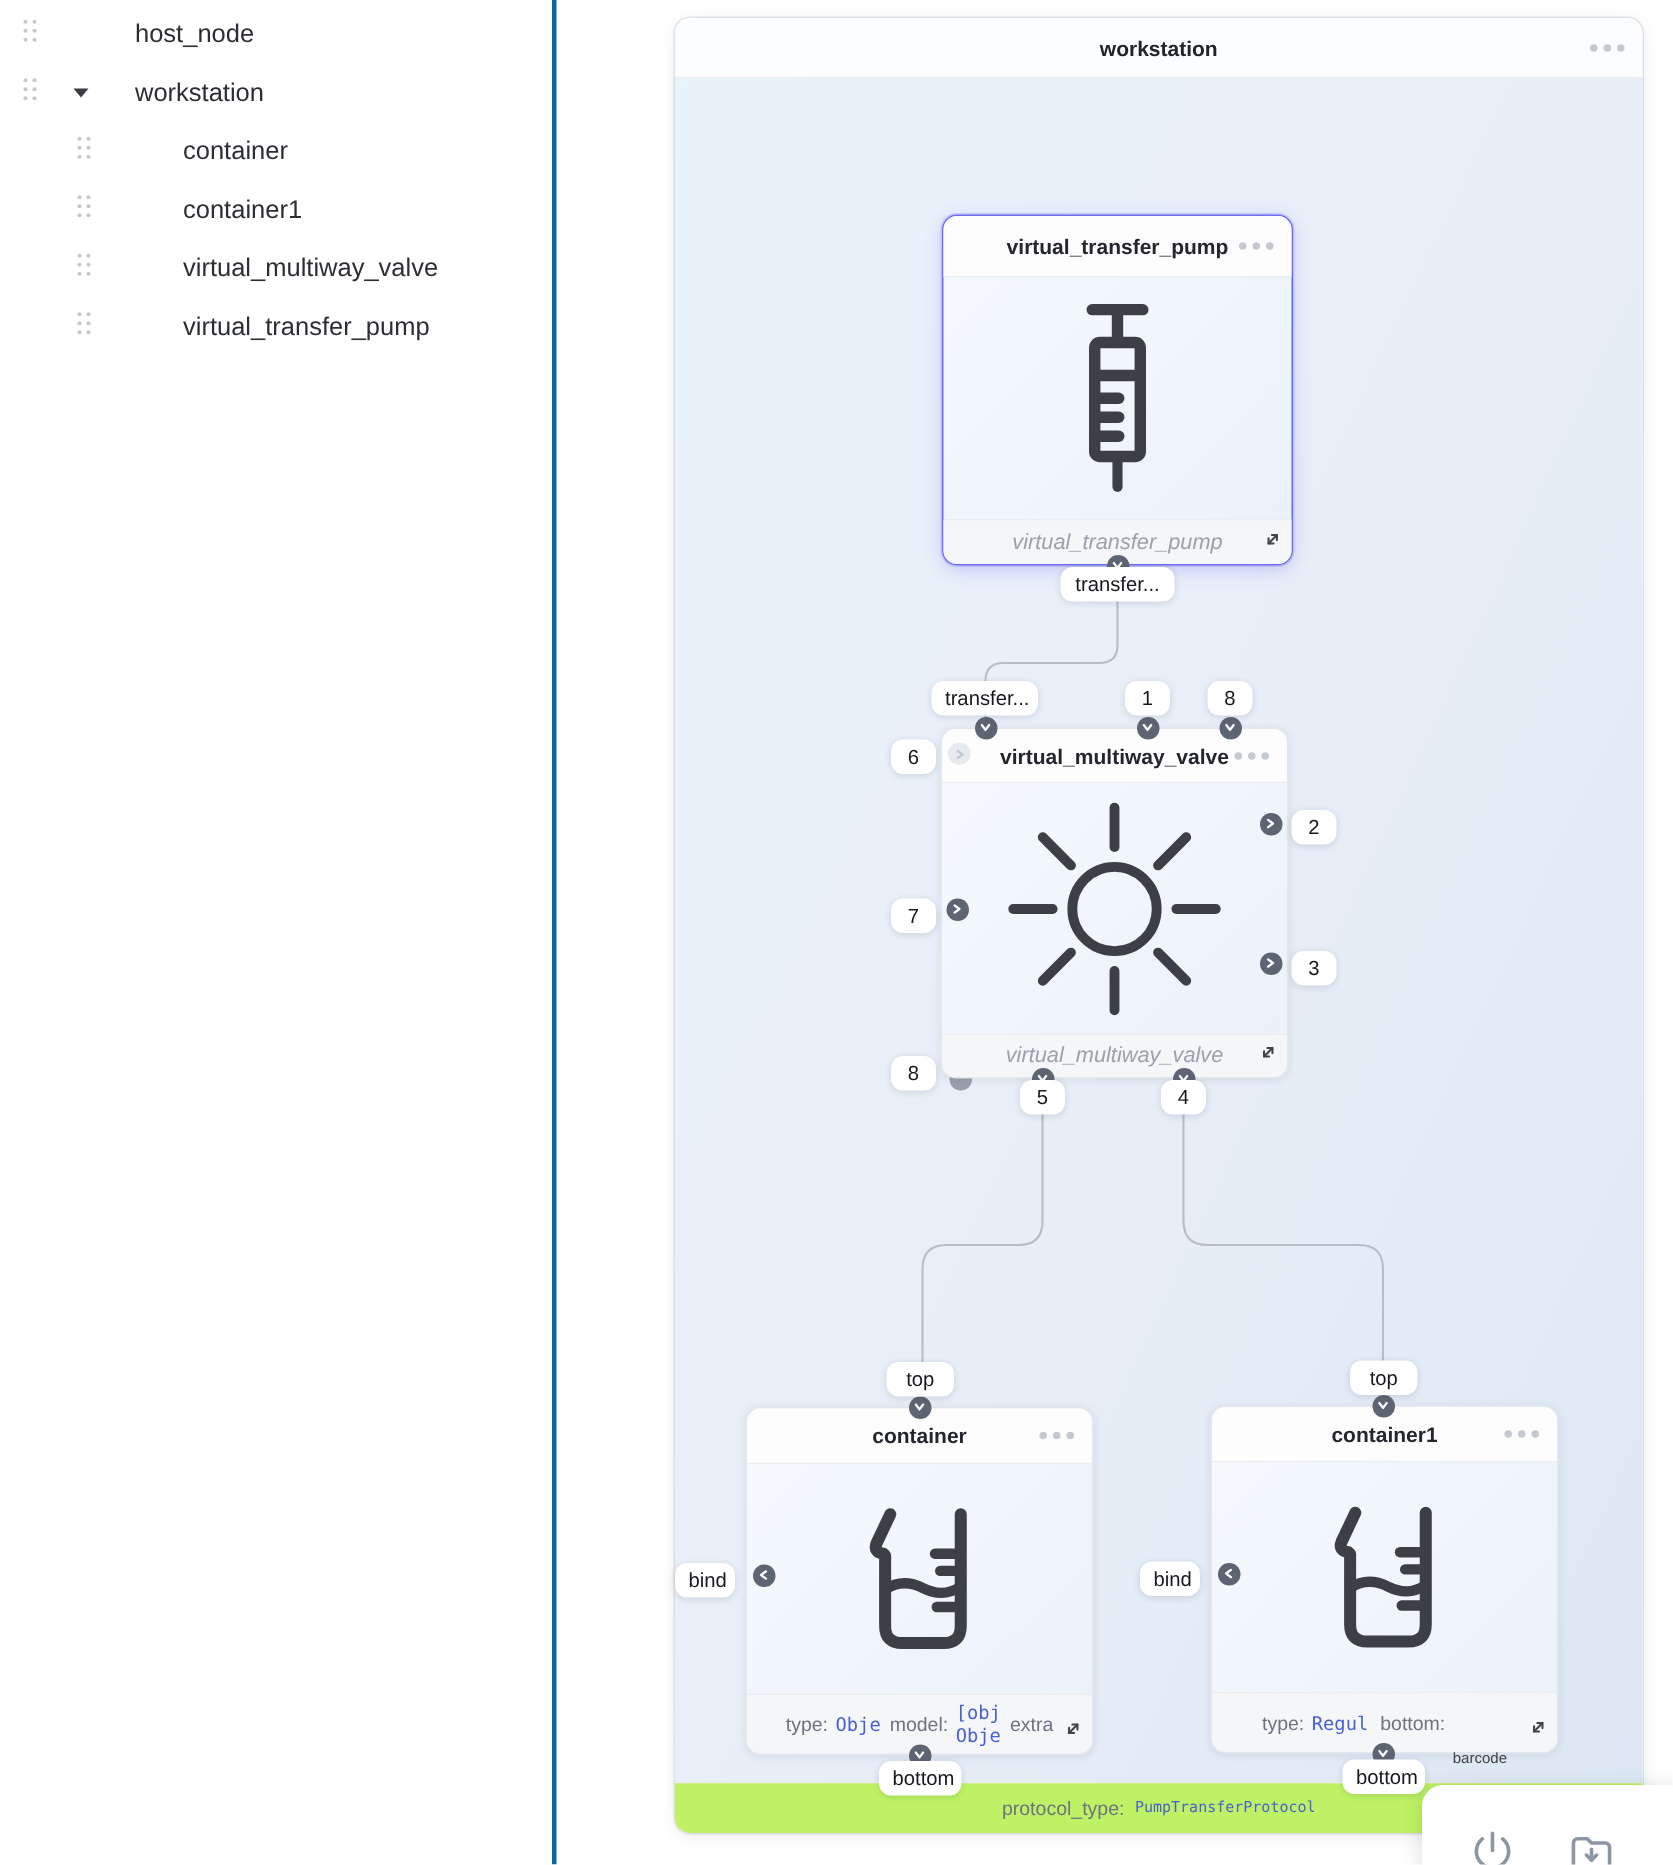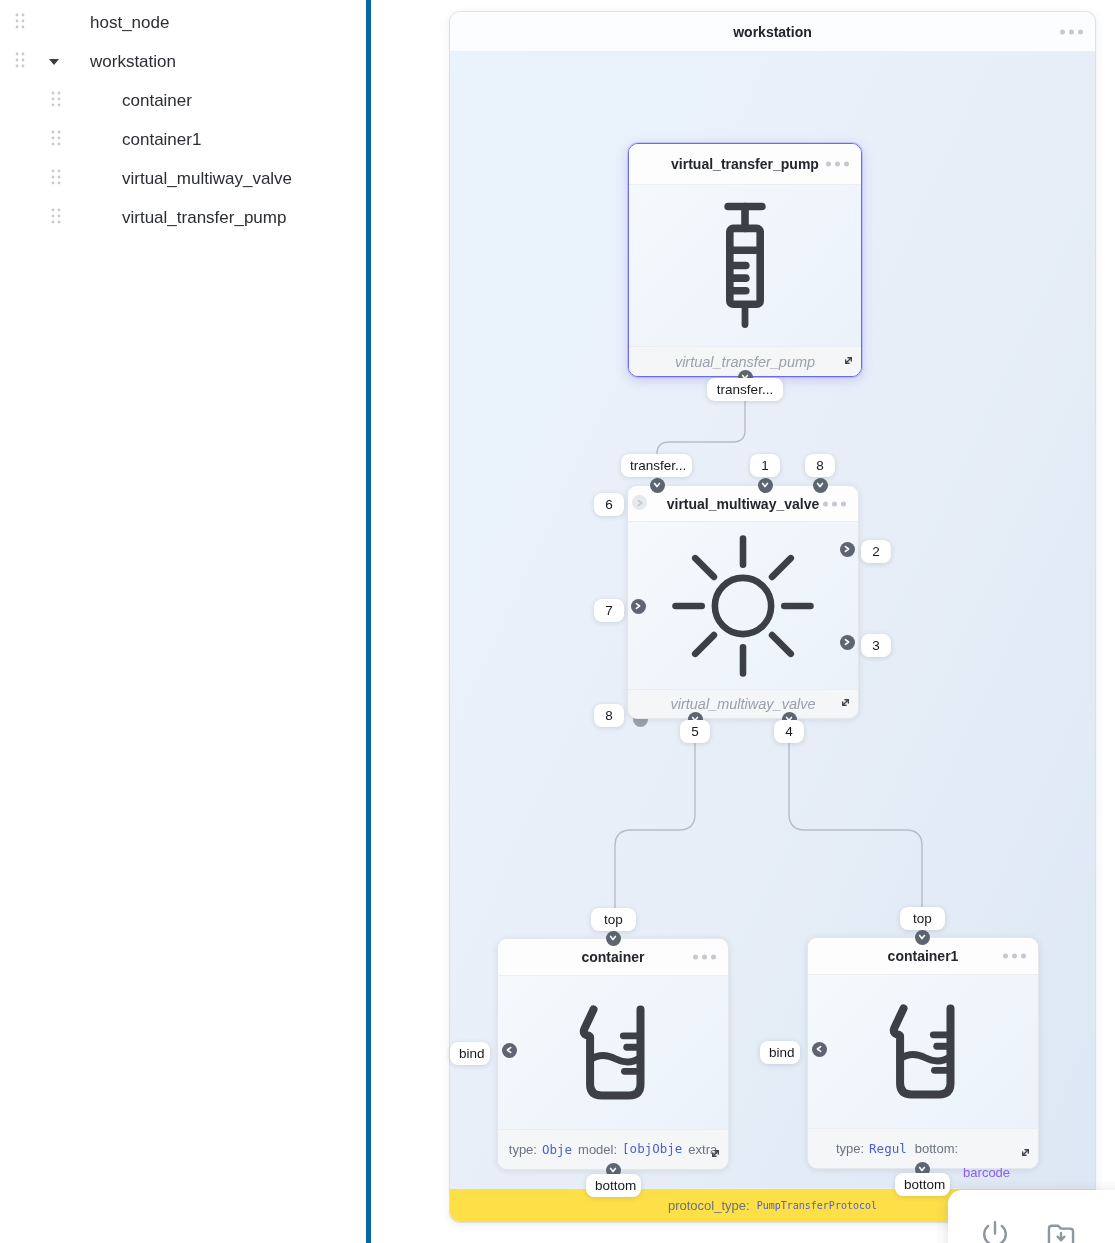--- a/index.html
+++ b/index.html
@@ -8,21 +8,21 @@
     width:1115px; height:1243px;
     overflow:hidden;
     font-family:"Liberation Sans", sans-serif;
     background:#ffffff;
   }
   .page { position:relative; width:1115px; height:1243px; }
 
   
   .sidebar {
     position:absolute; left:0; top:0; width:371px; height:1243px;
-    background:#ffffff; border-right:5px solid #0369a1;
+    background:#ffffff; border-right:3px solid #0369a1;
   }
   .tree { position:relative; padding-top:3px; }
   .tree-row { position:relative; height:39px; }
   .drag-handle { position:absolute; top:50%; transform:translateY(-50%); cursor:grab; }
   .tree-label {
     position:absolute; top:50%; transform:translateY(-50%);
     font-size:17px; color:#2b2e33; white-space:nowrap;
   }
   .caret {
     position:absolute; left:49px; top:50%; transform:translateY(-50%);
@@ -48,21 +48,21 @@
   }
   .ws-title { font-size:14px; font-weight:bold; color:#21242a; }
   .ws-body {
     position:absolute; left:0; top:40px; width:645px; height:1136px;
     background:linear-gradient(115deg,#e9f3fc 0%, #e9eff8 45%, #deе9f4 75%, #dde8f4 100%);
     background:linear-gradient(115deg,#e9f3fc 0%, #e9eff8 45%, #dde8f4 100%);
     overflow:visible;
   }
   .ws-footer {
     position:absolute; left:0; bottom:0; right:0; height:34px;
-    background:#fde047; border-top:1px solid #ebedf0;
+    background:#bef264; border-top:1px solid #ebedf0;
     border-radius:0 0 10px 10px;
     display:flex; align-items:center; justify-content:center; gap:7px;
   }
   .kv-label { font-size:13px; color:#6b7280; }
   .kv-value { font-size:10px; color:#4a5fd0; font-family:"DejaVu Sans Mono", monospace; }
 
   .dots3 { display:flex; gap:4px; align-items:center; cursor:pointer; }
   .dots3 i { width:5px; height:5px; border-radius:50%; background:#c4c8cf; display:block; }
   .hdr-dots { position:absolute; right:12px; top:50%; transform:translateY(-50%); }
 
@@ -93,22 +93,22 @@
     background:#f5f6f8; border-top:1px solid #ecedf0;
     border-radius:0 0 9px 9px; position:relative; flex:0 0 auto;
     display:flex; align-items:center; justify-content:center;
   }
   .footer-italic { font-style:italic; color:#9aa1aa; font-size:14.5px; }
   .resize-handle { position:absolute; right:6px; bottom:5px; cursor:nwse-resize; }
 
   .cfield { display:flex; align-items:center; gap:5px; }
   .cfield .lab { font-size:13px; color:#6b7280; white-space:nowrap; }
   .cfield .val { font-size:12.5px; color:#4a5fd0; font-family:"DejaVu Sans Mono", monospace; white-space:nowrap; }
-  .val-2line { display:flex; line-height:1.15; }
-  .val-gray { font-size:13px; color:#8b5cf6;margin-top:48px; }
+  .val-2line { display:flex; flex-direction:column; line-height:1.15; }
+  .val-gray { font-size:10px; color:#404040;margin-top:48px; }
 
   
   .port-chip {
     position:absolute; z-index:5; background:#ffffff; border-radius:8px;
     padding:4px 9px; font-size:13.5px; color:#17191e; white-space:nowrap;
     box-shadow:0 1px 5px rgba(40,50,70,.16); text-align:center; cursor:pointer;
   }
   .port-dot {
     position:absolute; z-index:4; width:15px; height:15px; border-radius:50%;
     background:#5d6572; display:flex; align-items:center; justify-content:center;

